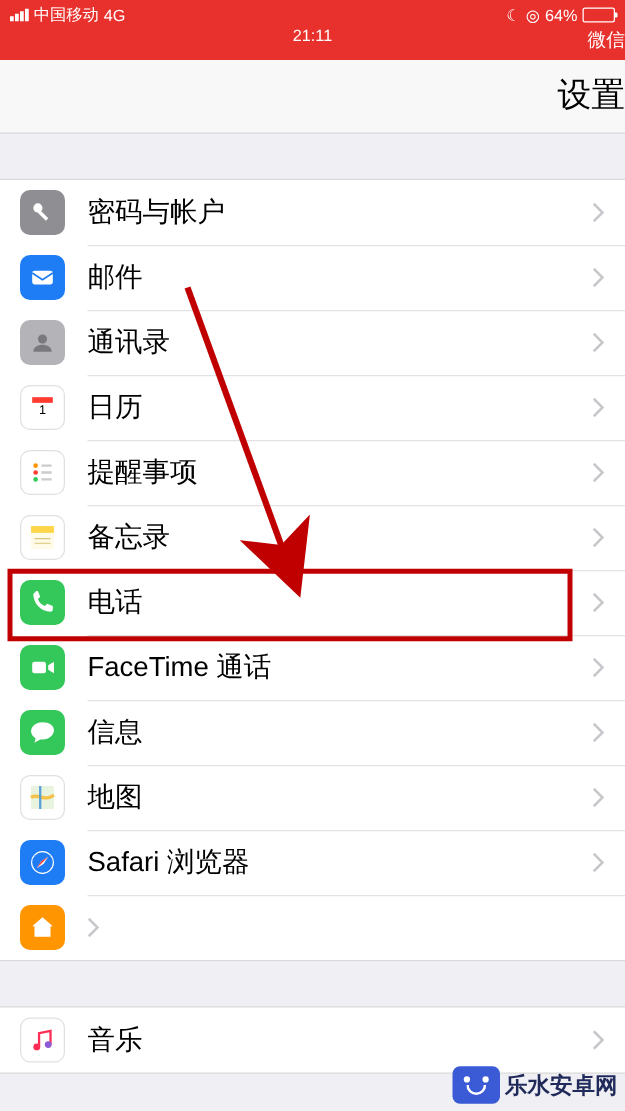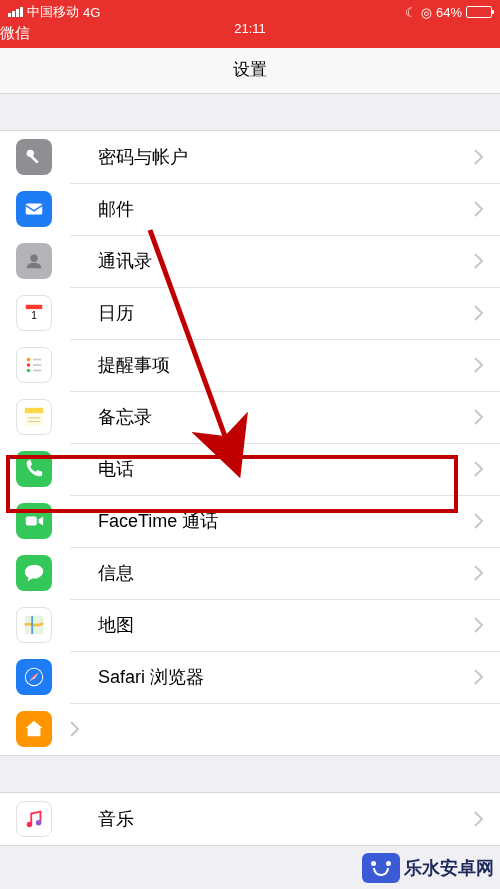--- a/index.html
+++ b/index.html
@@ -23,27 +23,27 @@
 .status-left { display: flex; align-items: center; gap: 4px; }
 .signal { display: inline-flex; align-items: flex-end; gap: 1px; }
 .signal span { width: 3px; background: #fff; display: inline-block; }
 .signal span:nth-child(1){height:4px} .signal span:nth-child(2){height:6px}
 .signal span:nth-child(3){height:8px} .signal span:nth-child(4){height:10px}
 .status-center { position: absolute; left: 50%; transform: translateX(-50%); font-weight: 500; margin-top: 33px; }
 .status-right { margin-left: auto; display: flex; align-items: center; gap: 4px; }
 .battery { width: 26px; height: 12px; border: 1px solid #fff; border-radius: 2px; position: relative; }
 .battery::after { content: ""; position: absolute; right: -3px; top: 3px; width: 2px; height: 4px; background: #fff; border-radius: 0 1px 1px 0; }
 .battery-fill { background: #fff; height: 100%; width: 64%; }
-.nav-sub { height: 24px; background: #e8312c; color: #fff; text-align: left; font-size: 15px; line-height: 18px; }
+.nav-sub { height: 24px; background: #e8312c; color: #fff; text-align: right; font-size: 15px; line-height: 18px; }
 .page-title {
   background: #f8f8f8;
   border-bottom: 1px solid #d8d8d8;
-  text-align: center;
+  text-align: right;
   padding: 10px 0 12px;
-  font-size: 17px;
+  font-size: 27px;
   font-weight: 500;
   color: #000;
 }
 .group { background: #fff; margin-top: 36px; }
 .row {
   display: flex;
   align-items: center;
   height: 52px;
   padding: 0 16px;
   position: relative;
@@ -53,21 +53,21 @@
   position: absolute; left: 70px; right: 0; top: 0;
   height: 1px; background: #e2e2e4;
 }
 .group { border-top: 1px solid #d8d8d8; border-bottom: 1px solid #d8d8d8; }
 .icon {
   width: 36px; height: 36px; border-radius: 8px;
   display: flex; align-items: center; justify-content: center;
   flex-shrink: 0; margin-right: 18px;
 }
 .icon svg { width: 22px; height: 22px; }
-.label { font-size: 18px; color: #000; flex: 1; margin-left: 28px; }
+.label { font-size: 22px; color: #000; flex: 1; }
 .chevron { color: #c7c7cc; flex-shrink: 0; }
 .chevron svg { width: 10px; height: 16px; display: block; }
 .highlight-box {
   position: absolute;
   border: 4px solid #c00000;
   left: 6px; right: 42px;
   top: 455px; height: 58px;
   pointer-events: none;
   z-index: 10;
 }

